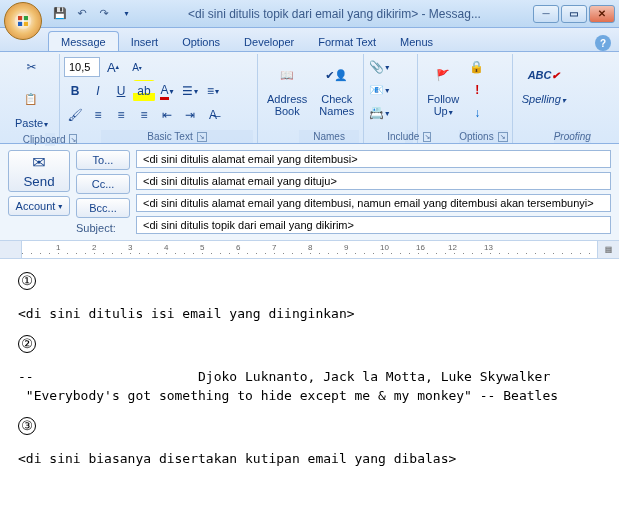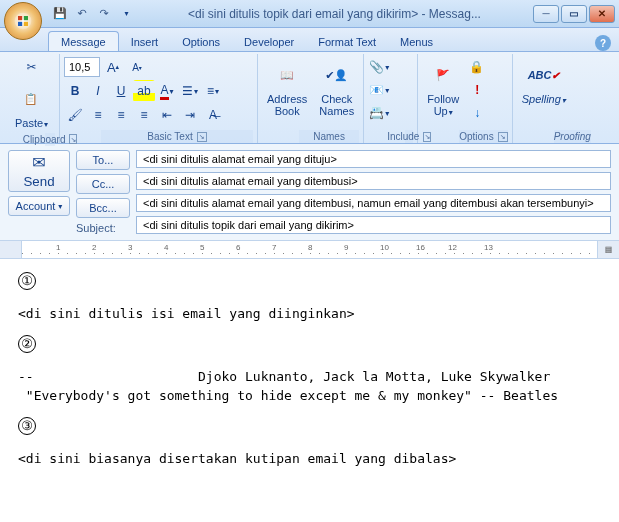--- a/index.html
+++ b/index.html
@@ -233,22 +233,22 @@
           <span class="arrow">▾</span>
         </button>
     </div>
     <div class="btn-col">
       <button class="addr-btn">To...</button>
       <button class="addr-btn">Cc...</button>
       <button class="addr-btn">Bcc...</button>
       <div class="subj-label">Subject:</div>
     </div>
     <div class="input-col">
+      <input class="hdr-input" value="&lt;di sini ditulis alamat email yang ditembusi&gt;" style="">
       <input class="hdr-input" value="&lt;di sini ditulis alamat email yang dituju&gt;" style="">
-      <input class="hdr-input" value="&lt;di sini ditulis alamat email yang ditembusi&gt;" style="">
       <input class="hdr-input" value="&lt;di sini ditulis alamat email yang ditembusi, namun email yang ditembusi akan tersembunyi&gt;" style="">
       <input class="hdr-input" value="&lt;di sini ditulis topik dari email yang dikirim&gt;" style="">
     </div>
   </div>
 </div>
 
 <div class="ruler">
   <div class="ruler-corner"></div>
   <div class="ruler-scale">
     <span class="ruler-num" style="left:34px">1</span>

